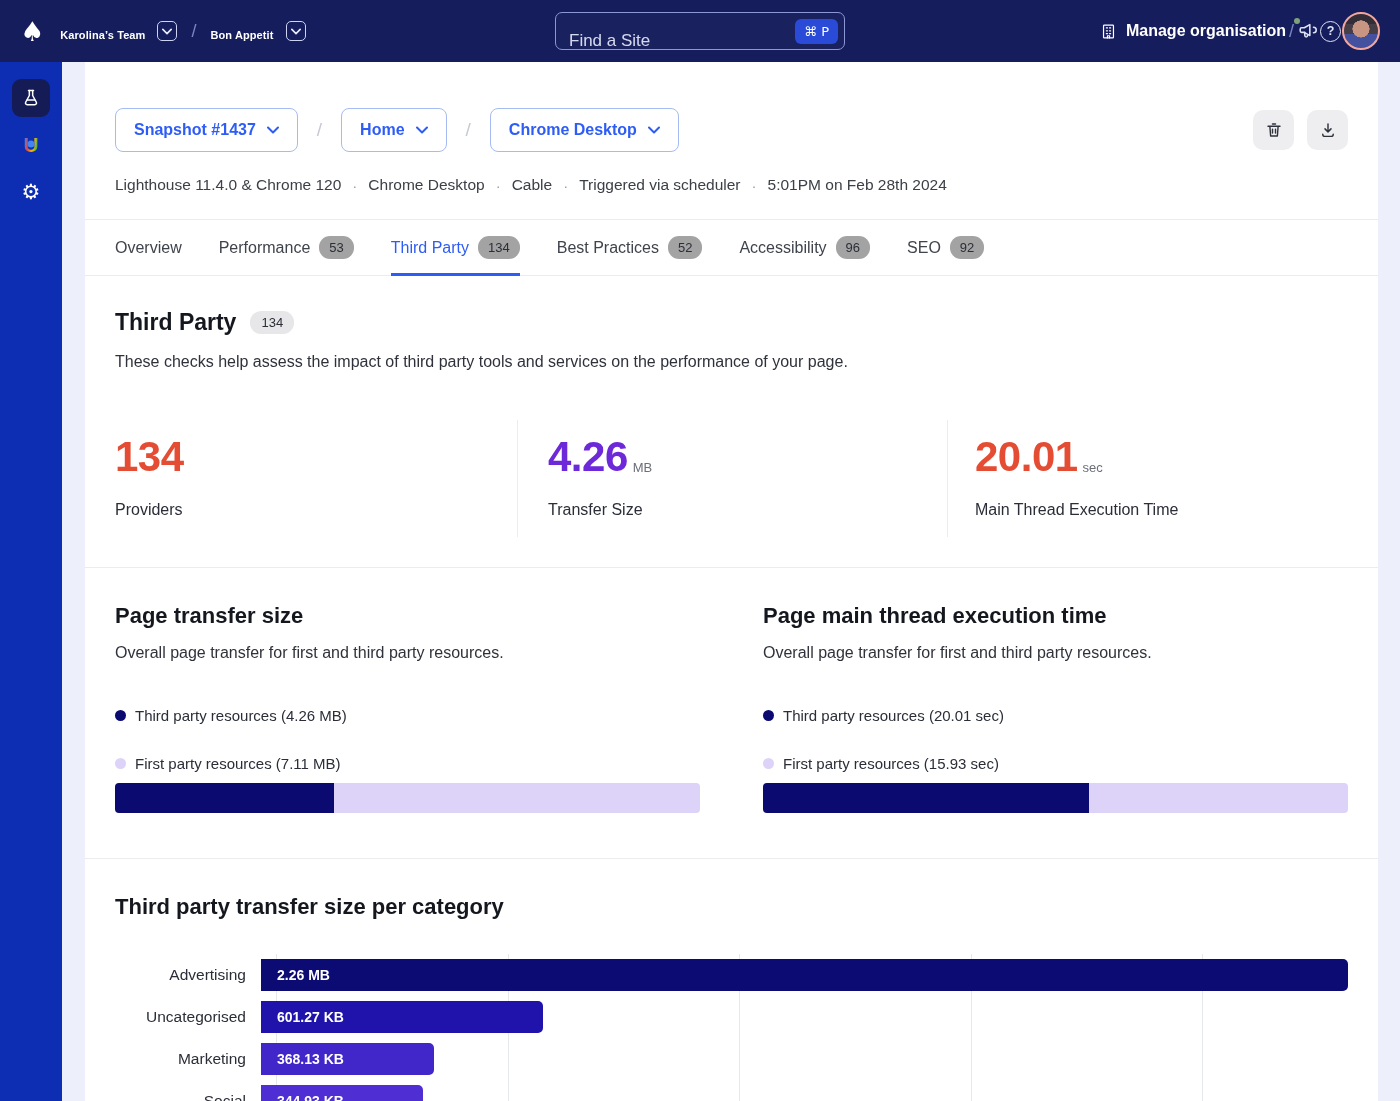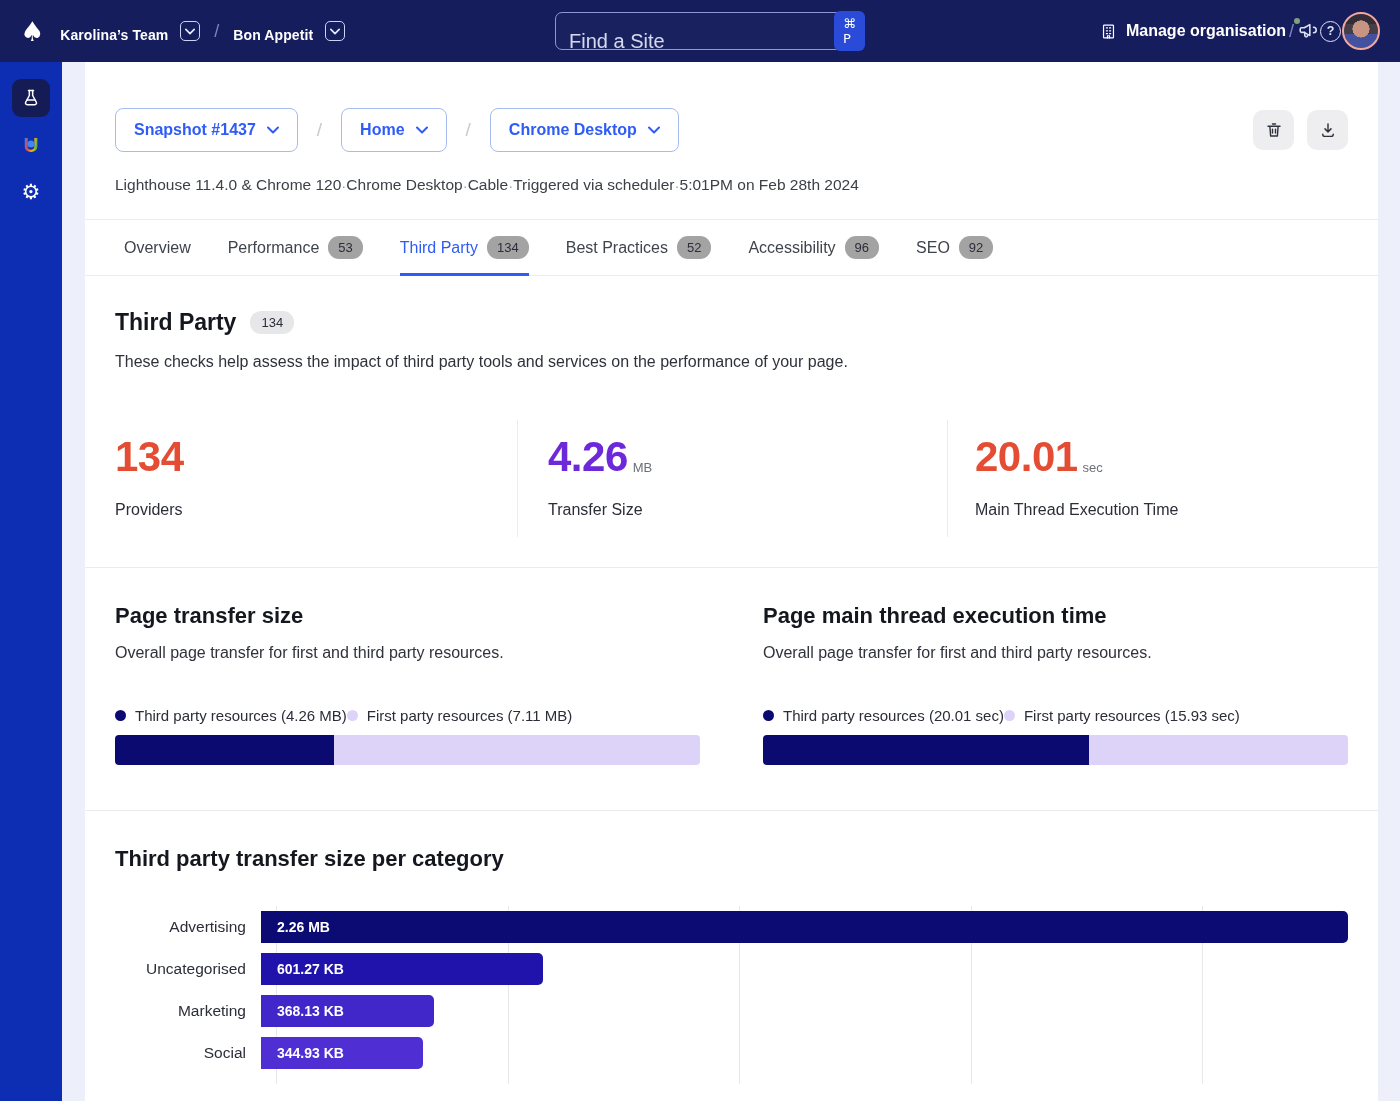--- a/index.html
+++ b/index.html
@@ -3,25 +3,25 @@
 <meta charset="utf-8">
 <style>
   * { margin:0; padding:0; box-sizing:border-box; }
   html,body { width:1400px; height:1101px; overflow:hidden; }
   body { font-family:"Liberation Sans", sans-serif; background:#edeffb; color:#22252e; }
 
   
   .navbar { height:62px; background:#161d5c; display:flex; align-items:center; padding:0 20px; position:relative; color:#fff; }
   .nav-left { display:flex; align-items:center; gap:12px; }
   .logo { font-size:27px; line-height:1; color:#fff; margin-right:4px; font-family:"DejaVu Sans", sans-serif; }
-  .nav-title { font-size:14px; font-weight:700; letter-spacing:.1px;margin-top:8px; }
+  .nav-title { font-size:11px; font-weight:700; letter-spacing:.1px;margin-top:8px; }
   .chev-box { width:20px; height:20px; border:1.5px solid #cdd3f2; border-radius:5px; display:flex; align-items:center; justify-content:center; color:#e6e9fa; }
   .nav-slash { color:#7b85c4; font-size:18px; padding:0 2px; }
   .search-box { position:absolute; left:50%; transform:translateX(-50%); width:290px; height:38px; border:1px solid #8d97d8; border-radius:7px; display:flex; align-items:center; padding:0 6px 0 13px; background:rgba(255,255,255,0.02); }
-  .search-input { flex:1; background:transparent; border:none; outline:none; color:#5eead4; font-size:20px; font-family:"Liberation Sans", sans-serif;margin-top:20px; }
+  .search-input { flex:1; background:transparent; border:none; outline:none; color:#5eead4; font-size:17px; font-family:"Liberation Sans", sans-serif;margin-top:20px; }
   .search-input::placeholder { color:#dfe3f6; opacity:.95; }
   .kbd-badge { background:#2a4ad8; color:#fff; font-size:13px; border-radius:6px; padding:5px 9px; font-family:"DejaVu Sans", sans-serif; }
   .nav-right { margin-left:auto; display:flex; align-items:center; gap:1px; }
   .org-link { display:flex; align-items:center; gap:9px; font-size:16px; font-weight:700; color:#fff; }
   .icon-btn { display:flex; align-items:center; justify-content:center; position:relative; }
   .megaphone-dot { position:absolute; top:-2px; left:-3px; width:6px; height:6px; border-radius:50%; background:#7ea37b; }
   .help-circle { width:21px; height:21px; border:1.6px solid #dfe3f6; border-radius:50%; display:flex; align-items:center; justify-content:center; font-size:12.5px; color:#dfe3f6; font-weight:700; }
   .avatar { width:38px; height:38px; border-radius:50%; border:2px solid #f2a79e; overflow:hidden;
     background:
       radial-gradient(circle at 50% 44%, #c79581 0 33%, rgba(0,0,0,0) 34%),
@@ -39,27 +39,27 @@
   .main { flex:1; padding:0 22px 0 23px; background:#edeffb; }
   .card { background:#fff; min-height:1039px; }
 
   
   .head-section { padding:46px 30px 25px; }
   .crumb-row { display:flex; align-items:center; gap:19px; }
   .crumb-btn { display:flex; align-items:center; gap:11px; border:1px solid #a6bbf2; border-radius:8px; background:#fff; color:#2e5cf6; font-weight:700; font-size:16px; padding:12px 18px; cursor:pointer; font-family:"Liberation Sans", sans-serif; }
   .crumb-slash { color:#c6cad3; font-size:19px; }
   .head-actions { margin-left:auto; display:flex; gap:13px; }
   .act-btn { width:41px; height:40px; border:none; background:#eeeef1; border-radius:10px; display:flex; align-items:center; justify-content:center; color:#2e323b; cursor:pointer; }
-  .meta-row { display:flex; align-items:center; margin-top:24px; font-size:15.5px; color:#3c4047; }
+  .meta-row { display:flex; align-items:center; gap:11px; margin-top:24px; font-size:15.5px; color:#3c4047; }
   .meta-dot { color:#9aa0a8; font-size:15px; }
 
   .divider { border-top:1px solid #ebecef; }
 
   
-  .tabs { display:flex; align-items:stretch; gap:37px; padding:0 39px; height:55px; }
+  .tabs { display:flex; align-items:stretch; gap:37px; padding:0 30px; height:55px; }
   .tab { display:flex; align-items:center; gap:9px; font-size:16px; color:#3f434c; position:relative; cursor:pointer; }
   .tab .badge { background:#a3a3a3; color:#2b2e38; font-size:13px; border-radius:11px; padding:4px 10px; }
   .tab .badge:empty { display:none; }
   .tab.active { color:#2e5cf6; font-weight:500; }
   .tab.active::after { content:""; position:absolute; left:0; right:0; bottom:-1px; height:3px; background:#2e5cf6; }
 
   
   .tp-section { padding:33px 30px 30px; }
   .tp-title-row { display:flex; align-items:center; gap:14px; }
   .tp-title { font-size:23px; font-weight:700; color:#15171f; }
@@ -74,21 +74,21 @@
   .stat-num { font-size:42px; font-weight:700; letter-spacing:-.5px; color:#6d28d9; line-height:1; }
   .stat-num.red { color:#e44d33; }
   .stat-unit { font-size:13px; color:#6b6f78; padding-bottom:3px; }
   .stat-label { margin-top:23px; font-size:16px; color:#2b2e38; }
 
   
   .charts-row { display:flex; gap:63px; padding:35px 30px 45px; }
   .chart-col { width:585px; }
   .chart-title { font-size:22px; font-weight:700; color:#15171f; }
   .chart-sub { margin-top:15px; font-size:16px; color:#2f323b; }
-  .legend { display:flex; margin-top:45px; }
+  .legend { display:flex; gap:31px; margin-top:45px;flex-direction:column; }
   .legend-item { display:flex; align-items:center; gap:9px; font-size:15px; color:#2b2e38; }
   .dot { width:11px; height:11px; border-radius:50%; flex-shrink:0; }
   .stacked-bar { display:flex; height:30px; border-radius:4px; overflow:hidden; margin-top:11px; }
   .seg { height:100%; }
 
   
   .cat-section { padding:35px 30px 0; }
   .cat-chart { margin-top:34px; position:relative; }
   .cat-grid { position:absolute; left:161px; right:0; top:0; height:178px; }
   .gridline { position:absolute; top:0; bottom:0; width:1px; background:#e7e8ec; }

